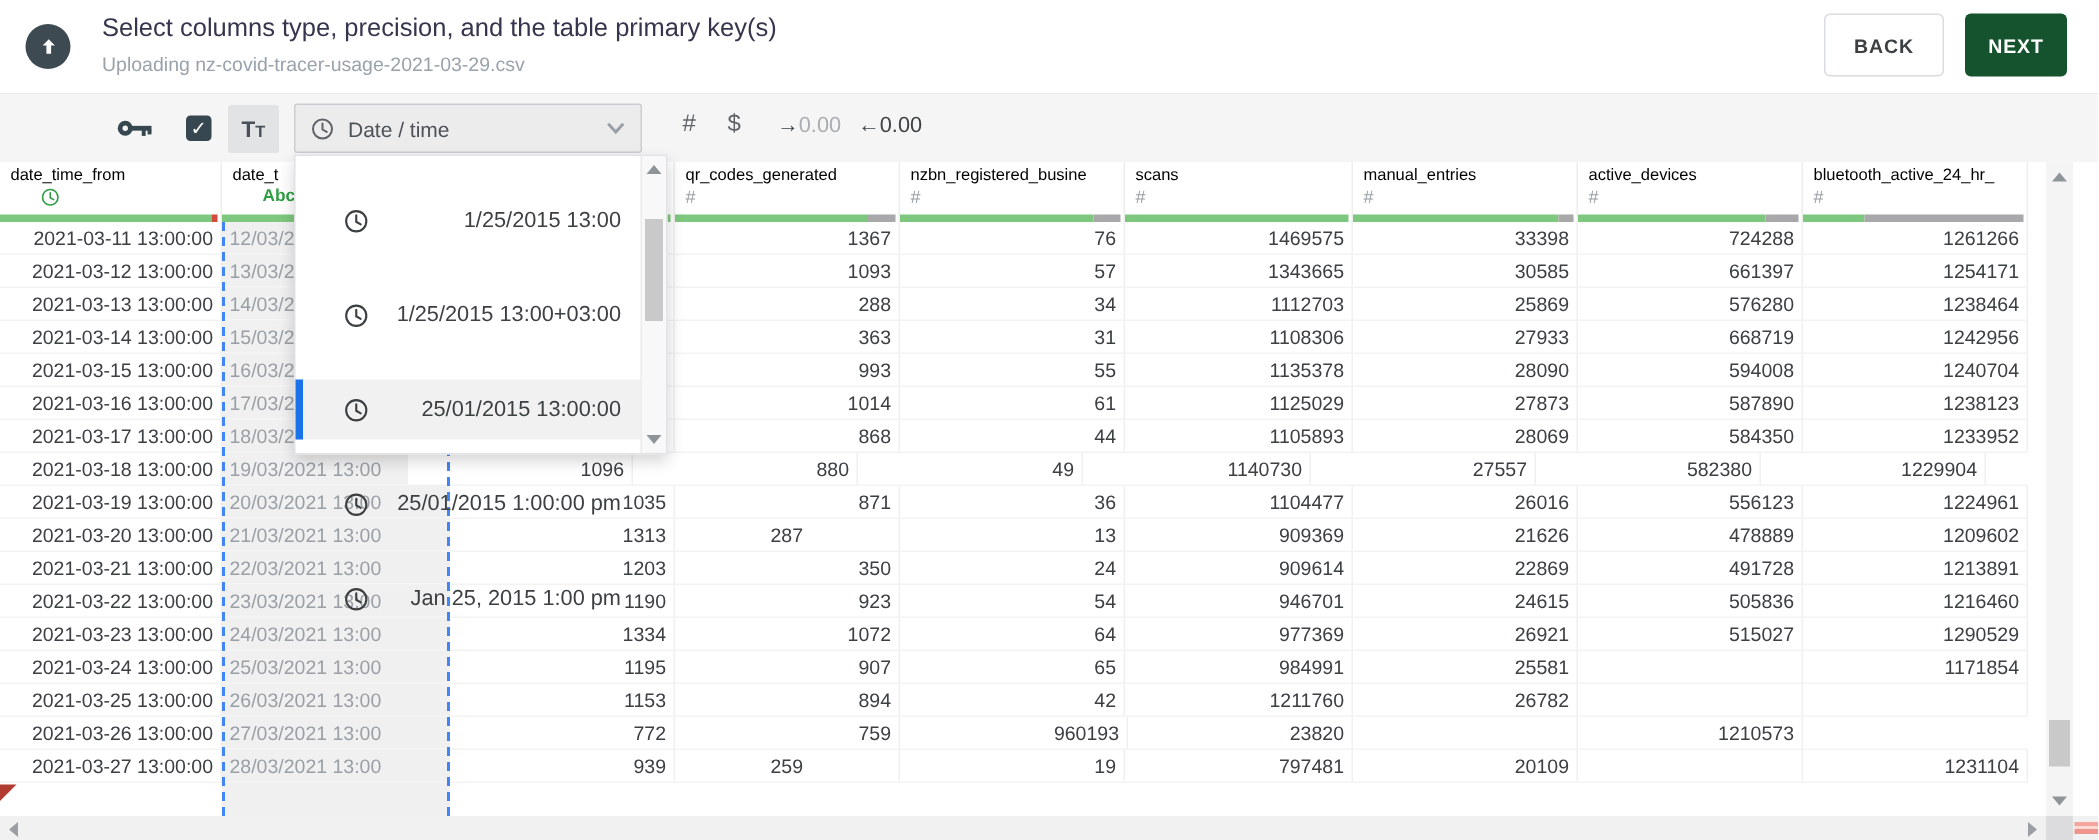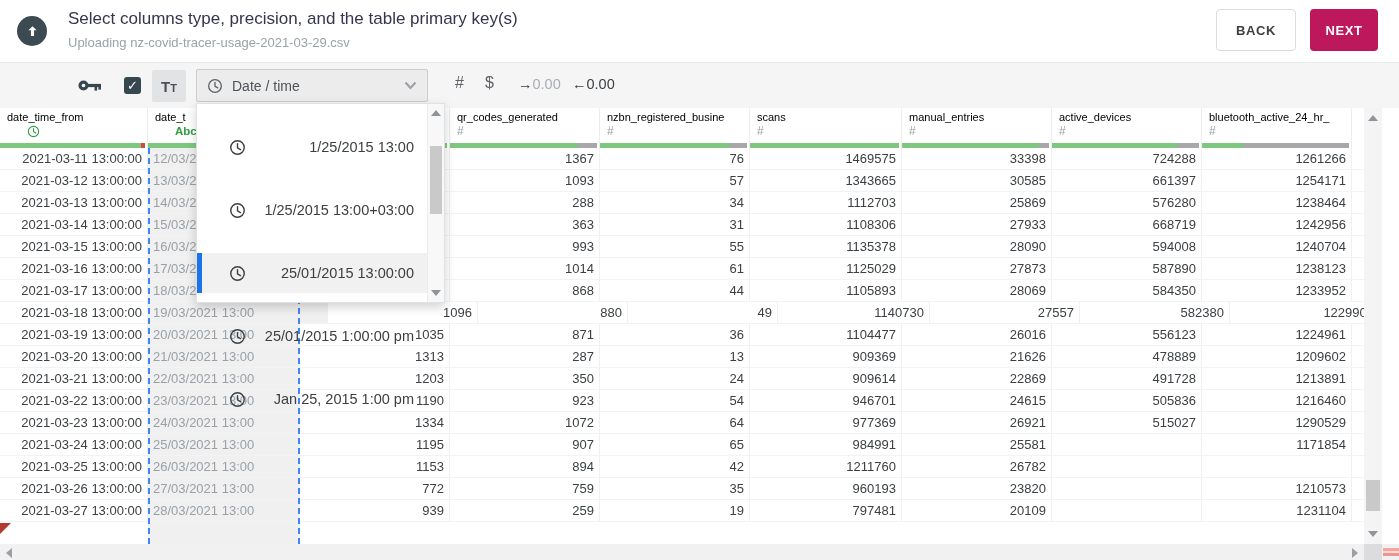--- a/index.html
+++ b/index.html
@@ -8,21 +8,21 @@
 
   
   .hdr{position:absolute;top:0;left:0;right:0;height:62px;background:#fff;border-bottom:1px solid #e8eaed;}
   .upicon{position:absolute;left:17px;top:16px;width:30px;height:30px;border-radius:50%;
           background:#3d4a52;display:flex;align-items:center;justify-content:center;}
   .title{position:absolute;left:68px;top:9px;font-size:17px;color:#35354e;white-space:nowrap;}
   .subtitle{position:absolute;left:68px;top:35px;font-size:13px;color:#9aa2ab;white-space:nowrap;}
   .btn{position:absolute;top:9px;height:42px;border-radius:4px;font-size:13px;font-weight:bold;
        letter-spacing:.6px;cursor:pointer;font-family:inherit;}
   .back{right:103px;width:80px;background:#fff;border:1px solid #d9dce0;color:#3c4043;}
-  .next{right:21px;width:68px;background:#be185d;border:none;color:#fff;}
+  .next{right:21px;width:68px;background:#14532d;border:none;color:#fff;}
 
   
   .toolbar{position:absolute;top:63px;left:0;right:0;height:45px;background:#f5f5f6;}
   .keyicon{position:absolute;left:78px;top:16px;line-height:0;}
   .cbx{position:absolute;left:124px;top:14px;width:17px;height:17px;background:#37474f;border-radius:3px;
        color:#fff;font-size:13px;line-height:17px;text-align:center;cursor:pointer;}
   .ttbtn{position:absolute;left:152px;top:7px;width:34px;height:32px;background:#e2e3e5;border:none;
          border-radius:2px;color:#49505a;cursor:pointer;font-family:inherit;}
   .ttbig{font-size:15px;font-weight:bold;}
   .ttsmall{font-size:11px;font-weight:bold;}
@@ -287,21 +287,21 @@
           <div class="tcell num" style="width: 150px;"></div>
           <div class="tcell num" style="width: 150px;">868</div>
           <div class="tcell num" style="width: 150px;">44</div>
           <div class="tcell num" style="width: 152px;">1105893</div>
           <div class="tcell num" style="width: 150px;">28069</div>
           <div class="tcell num" style="width: 150px;">584350</div>
           <div class="tcell num" style="width: 150px;">1233952</div>
         </div>
         <div class="trow">
           <div class="tcell num" style="width: 148px;">2021-03-18 13:00:00</div>
-          <div class="tcell sel" style="width: 180px;">19/03/2021 13:00</div>
+          <div class="tcell sel" style="width: 124px;">19/03/2021 13:00</div>
           <div class="tcell num" style="width: 150px;">1096</div>
           <div class="tcell num" style="width: 150px;">880</div>
           <div class="tcell num" style="width: 150px;">49</div>
           <div class="tcell num" style="width: 152px;">1140730</div>
           <div class="tcell num" style="width: 150px;">27557</div>
           <div class="tcell num" style="width: 150px;">582380</div>
           <div class="tcell num" style="width: 150px;">1229904</div>
         </div>
         <div class="trow">
           <div class="tcell num" style="width: 148px;">2021-03-19 13:00:00</div>
@@ -311,21 +311,21 @@
           <div class="tcell num" style="width: 150px;">36</div>
           <div class="tcell num" style="width: 152px;">1104477</div>
           <div class="tcell num" style="width: 150px;">26016</div>
           <div class="tcell num" style="width: 150px;">556123</div>
           <div class="tcell num" style="width: 150px;">1224961</div>
         </div>
         <div class="trow">
           <div class="tcell num" style="width: 148px;">2021-03-20 13:00:00</div>
           <div class="tcell sel" style="width: 152px;">21/03/2021 13:00</div>
           <div class="tcell num" style="width: 150px;">1313</div>
-          <div class="tcell num" style="width: 150px;">287</div>
+          <div class="tcell num" style="width: 150px; text-align: center;">287</div>
           <div class="tcell num" style="width: 150px;">13</div>
           <div class="tcell num" style="width: 152px;">909369</div>
           <div class="tcell num" style="width: 150px;">21626</div>
           <div class="tcell num" style="width: 150px;">478889</div>
           <div class="tcell num" style="width: 150px;">1209602</div>
         </div>
         <div class="trow">
           <div class="tcell num" style="width: 148px;">2021-03-21 13:00:00</div>
           <div class="tcell sel" style="width: 152px;">22/03/2021 13:00</div>
           <div class="tcell num" style="width: 150px;">1203</div>
@@ -378,31 +378,30 @@
           <div class="tcell num" style="width: 152px;">1211760</div>
           <div class="tcell num" style="width: 150px;">26782</div>
           <div class="tcell num" style="width: 150px;"></div>
           <div class="tcell num" style="width: 150px;"></div>
         </div>
         <div class="trow">
           <div class="tcell num" style="width: 148px;">2021-03-26 13:00:00</div>
           <div class="tcell sel" style="width: 152px;">27/03/2021 13:00</div>
           <div class="tcell num" style="width: 150px;">772</div>
           <div class="tcell num" style="width: 150px;">759</div>
-          <div class="tcell num" style="width: 150px;">35</div>
           <div class="tcell num" style="width: 152px;">960193</div>
           <div class="tcell num" style="width: 150px;">23820</div>
           <div class="tcell num" style="width: 150px;"></div>
           <div class="tcell num" style="width: 150px;">1210573</div>
         </div>
         <div class="trow">
           <div class="tcell num" style="width: 148px;">2021-03-27 13:00:00</div>
           <div class="tcell sel" style="width: 152px;">28/03/2021 13:00</div>
           <div class="tcell num" style="width: 150px;">939</div>
-          <div class="tcell num" style="width: 150px;">259</div>
+          <div class="tcell num" style="width: 150px; text-align: center;">259</div>
           <div class="tcell num" style="width: 150px;">19</div>
           <div class="tcell num" style="width: 152px;">797481</div>
           <div class="tcell num" style="width: 150px;">20109</div>
           <div class="tcell num" style="width: 150px;"></div>
           <div class="tcell num" style="width: 150px;">1231104</div>
         </div>
       </div>
     <div class="selext"></div>
     <div class="dash dashL"></div>
     <div class="dash dashR"></div>

